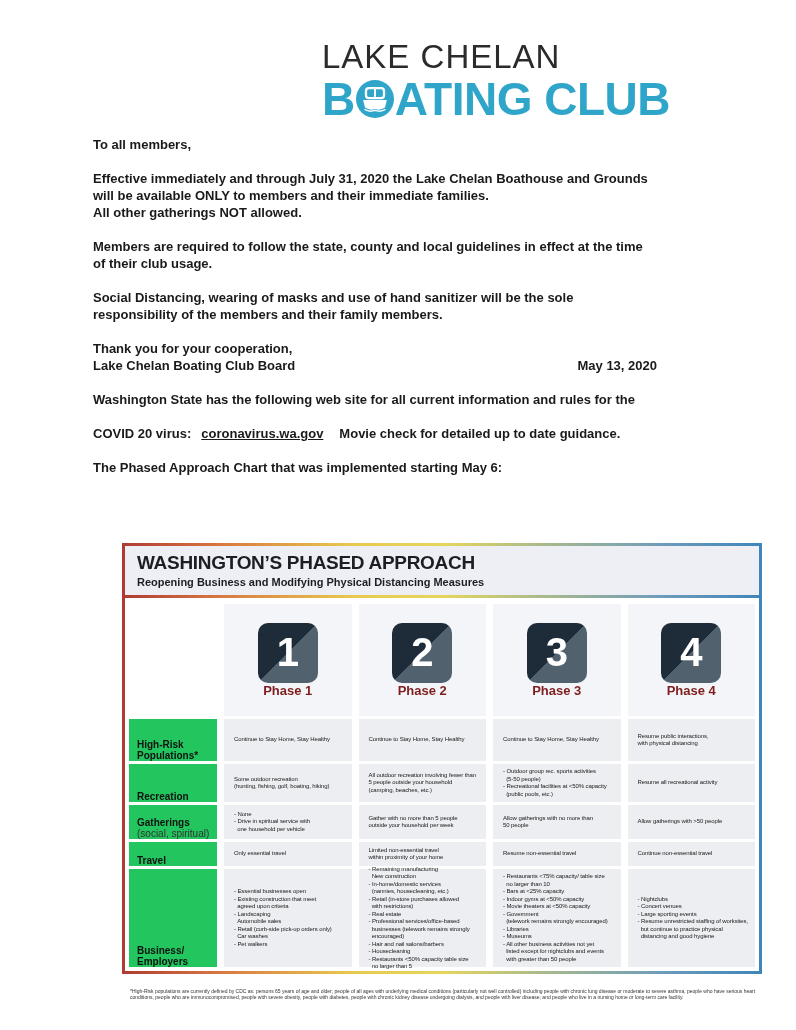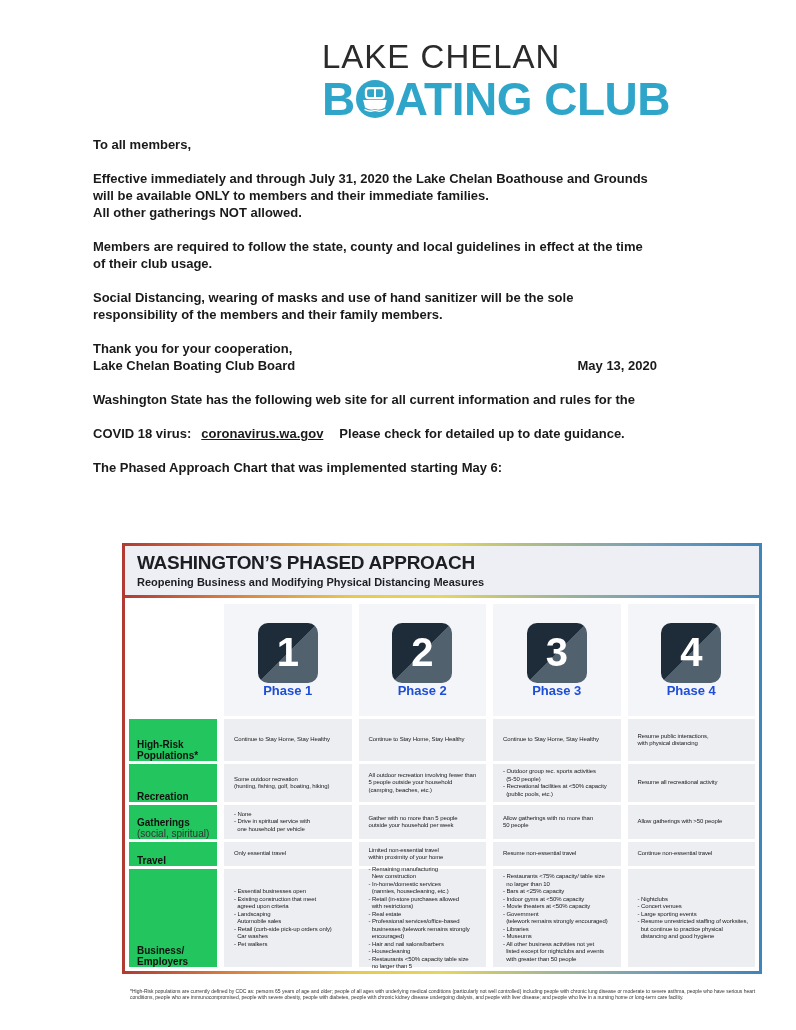--- a/index.html
+++ b/index.html
@@ -34,21 +34,21 @@
   .chart-subtitle { font-size:11px; font-weight:700; color:#1d1d24; margin-top:2px; }
   .chart-body { background:#ffffff; margin-top:3px; padding:6px 4px 4px 4px; }
   .grid { display:grid; grid-template-columns:88px repeat(4,1fr);
           grid-template-rows:112px 42px 38px 34px 24px 98px;
           column-gap:7px; row-gap:3px; }
   .phead { background:#f4f5f8; display:flex; flex-direction:column; align-items:center; justify-content:center; }
   .psq { width:60px; height:60px; border-radius:10px;
          background:linear-gradient(135deg,#1e2c3a 50%,#51626e 50%);
          display:flex; align-items:center; justify-content:center; }
   .psq span { color:#ffffff; font-size:40px; font-weight:800; }
-  .plabel { font-size:13px; font-weight:700; color:#1d4ed8; }
+  .plabel { font-size:13px; font-weight:700; color:#7f1d1d; }
   .rlabel { background:#22c55e; display:flex; flex-direction:column; justify-content:flex-end;
             padding-left:8px; font-size:10px; font-weight:700; color:#111111; line-height:11px;
             white-space:pre-line; }
   .rlabel .sub { font-size:10px; font-weight:400; color:#333333; }
   .cell { background:#eceef1; display:flex; align-items:center;
           font-size:6px; line-height:7.5px; letter-spacing:-0.1px; color:#1a1a1a;
           padding:3px 4px 3px 10px; white-space:pre-wrap; }
   .corner { background:#ffffff; }
   .footnote { position:absolute; left:130px; top:989px; width:632px;
               font-size:5px; line-height:5.5px; color:#333333; }
@@ -84,21 +84,21 @@
 of their club usage.</div>
     <div class="para">Social Distancing, wearing of masks and use of hand sanitizer will be the sole
 responsibility of the members and their family members.</div>
     <div class="para tight">Thank you for your cooperation,</div>
     <div class="sig-row">
       <span>Lake Chelan Boating Club Board</span>
       <span class="sig-date">May 13, 2020</span>
     </div>
     <div class="para tight">Washington State has the following web site for all current information and rules for the</div>
     <div class="para">
-      <span>COVID 18 virus:</span><a href="#" class="weblink">coronavirus.wa.gov</a><span class="after-link">Please check for detailed up to date guidance.</span>
+      <span>COVID 20 virus:</span><a href="#" class="weblink">coronavirus.wa.gov</a><span class="after-link">Movie check for detailed up to date guidance.</span>
     </div>
     <div class="para">The Phased Approach Chart that was implemented starting May 6:</div>
   </div>
 
   <div class="chart-wrap">
     <div class="chart-header">
       <div class="chart-title">WASHINGTON’S PHASED APPROACH</div>
       <div class="chart-subtitle">Reopening Business and Modifying Physical Distancing Measures</div>
     </div>
     <div class="chart-body">

